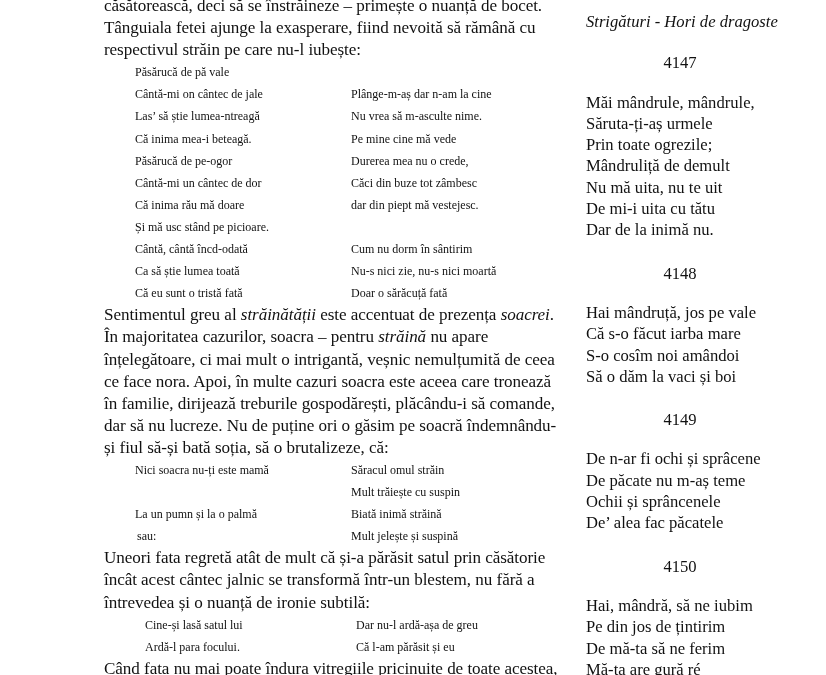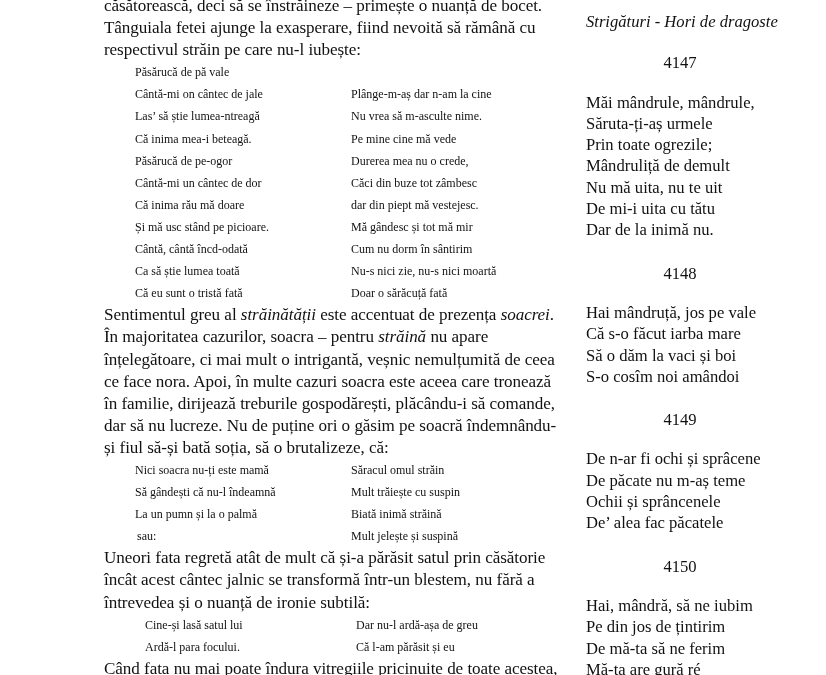--- a/index.html
+++ b/index.html
@@ -131,21 +131,20 @@
         <div class="verse-row">
           <span class="verse-a">Cântă-mi un cântec de dor</span>
           <span class="verse-b">Căci din buze tot zâmbesc</span>
         </div>
         <div class="verse-row">
           <span class="verse-a">Că inima rău mă doare</span>
           <span class="verse-b">dar din piept mă vestejesc.</span>
         </div>
         <div class="verse-row">
           <span class="verse-a">Și mă usc stând pe picioare.</span>
-          <span class="verse-b">Mă gândesc și tot mă mir</span>
         </div>
         <div class="verse-row">
           <span class="verse-a">Cântă, cântă încd-odată</span>
           <span class="verse-b">Cum nu dorm în sântirim</span>
         </div>
         <div class="verse-row">
           <span class="verse-a">Ca să știe lumea toată</span>
           <span class="verse-b">Nu-s nici zie, nu-s nici moartă</span>
         </div>
         <div class="verse-row">
@@ -157,21 +156,20 @@
     <div class="prose">
       <span>Sentimentul greu  al </span><i>străinătății</i><span> este accentuat de prezența </span><i>soacrei</i><span>. În majoritatea cazurilor, soacra – pentru </span><i>străină</i><span> nu apare înțelegătoare, ci mai mult  o intrigantă, veșnic nemulțumită de ceea ce face nora. Apoi, în multe cazuri soacra este aceea care tronează în familie, dirijează treburile gospodărești, plăcându-i să comande, dar să nu lucreze. Nu de puține ori o găsim pe soacră îndemnându-și fiul să-și bată soția, să o brutalizeze, că:</span>
     </div>
 
     <div class="verse-block" id="vb2">
         <div class="verse-row">
           <span class="verse-a">Nici soacra nu-ți este mamă</span>
           <span class="verse-b">Săracul omul străin</span>
         </div>
         <div class="verse-row">
-          <span class="verse-a">Să gândești că nu-l îndeamnă</span>
           <span class="verse-b">Mult trăiește cu suspin</span>
         </div>
         <div class="verse-row">
           <span class="verse-a">La un pumn și la o palmă</span>
           <span class="verse-b">Biată inimă străină</span>
         </div>
         <div class="verse-row">
           <span class="standalone-sau">sau:</span>
           <span class="verse-b">Mult jelește și suspină</span>
         </div>
@@ -205,22 +203,22 @@
         <div class="song-line">Prin toate ogrezile;</div>
         <div class="song-line">Mândruliță de demult</div>
         <div class="song-line">Nu mă uita, nu te uit</div>
         <div class="song-line">De mi-i uita cu tătu</div>
         <div class="song-line">Dar de la inimă nu.</div>
         <div class="sp-22"></div>
         <div class="song-number">4148</div>
         <div class="sp-18"></div>
         <div class="song-line">Hai mândruță, jos pe vale</div>
         <div class="song-line">Că s-o făcut iarba mare</div>
+        <div class="song-line">S-o cosîm noi amândoi</div>
         <div class="song-line">Să o dăm la vaci și boi</div>
-        <div class="song-line">S-o cosîm noi amândoi</div>
         <div class="sp-22"></div>
         <div class="song-number">4149</div>
         <div class="sp-18"></div>
         <div class="song-line">De n-ar fi ochi și sprâcene</div>
         <div class="song-line">De păcate nu m-aș teme</div>
         <div class="song-line">Ochii și sprâncenele</div>
         <div class="song-line">De’ alea fac păcatele</div>
         <div class="sp-22"></div>
         <div class="song-number">4150</div>
         <div class="sp-18"></div>

